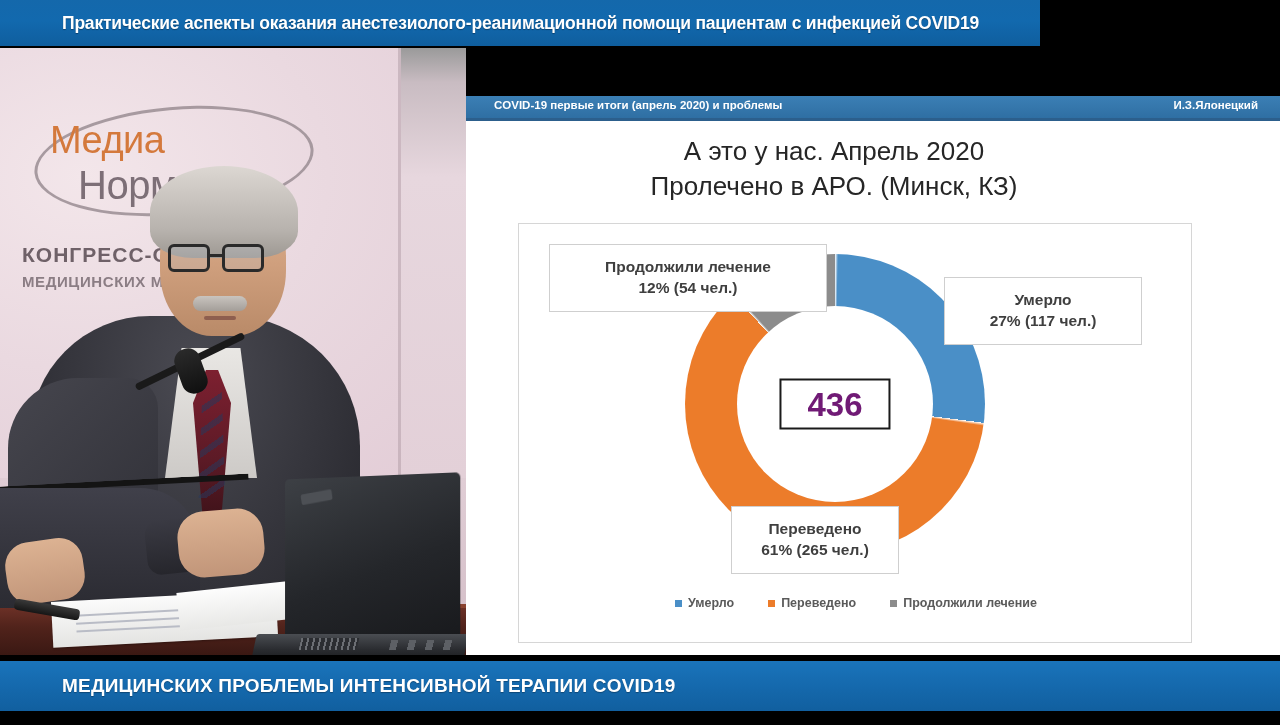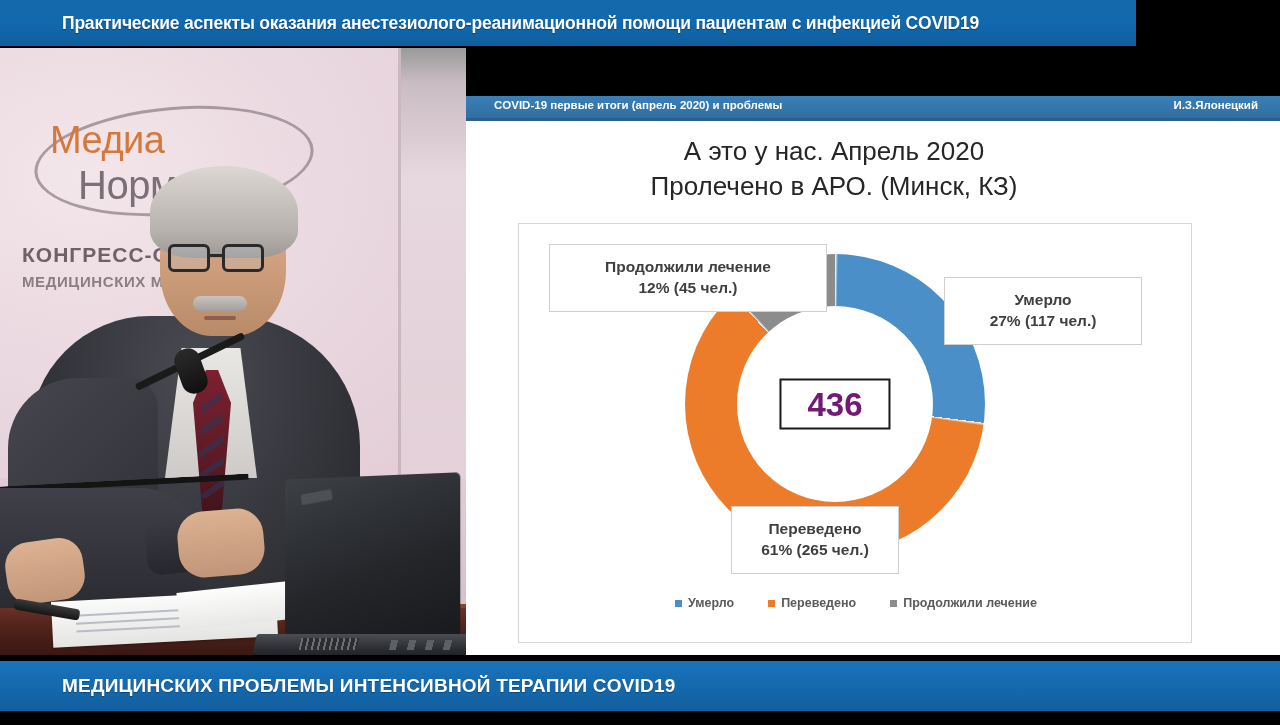--- a/index.html
+++ b/index.html
@@ -6,21 +6,21 @@
   html, body {
     width: 1280px; height: 725px;
     background: #000;
     font-family: "Liberation Sans", sans-serif;
     overflow: hidden;
   }
   #root { position: relative; width: 1280px; height: 725px; background:#000; }
 
   
   .top-banner {
-    position: absolute; left: 0; top: 0; width: 1136px; height: 46px;
+    position: absolute; left: 0; top: 0; width: 1040px; height: 46px;
     background: linear-gradient(180deg,#1468ab 0%, #1269ae 45%, #0f5e9e 100%);
     overflow: hidden;
   }
   .top-banner-title {
     position: absolute; left: 62px; top: 50%; transform: translateY(-50%);
     color: #ffffff; font-size: 17.5px; font-weight: bold;
     letter-spacing: -0.2px; white-space: nowrap;
     text-shadow: 0 1px 1px rgba(0,0,0,.35);
   }
   .stop-logo {
@@ -412,21 +412,21 @@
       <div class="donut-wrap">
         <div class="donut" id="donut-ring" style="background: conic-gradient(rgb(255, 255, 255) 0deg, rgb(74, 143, 199) 1.2deg, rgb(74, 143, 199) 97.2deg, rgb(255, 255, 255) 97.2deg, rgb(236, 124, 42) 98.4deg, rgb(236, 124, 42) 316.8deg, rgb(255, 255, 255) 316.8deg, rgb(140, 140, 140) 318deg, rgb(140, 140, 140) 360deg);"></div>
         <div class="donut-hole"></div>
         <div class="center-box">
           <div class="center-value">436</div>
         </div>
       </div>
 
       <div class="callout callout-continued">
         <span class="c1">Продолжили лечение</span>
-        <span class="c2">12% (45 чел.)</span>
+        <span class="c2">12% (54 чел.)</span>
       </div>
 
       <div class="callout callout-died">
         <span class="c1">Умерло</span>
         <span class="c2">27% (117 чел.)</span>
       </div>
 
       <div class="callout callout-transferred">
         <span class="c1">Переведено</span>
         <span class="c2">61% (265 чел.)</span>

